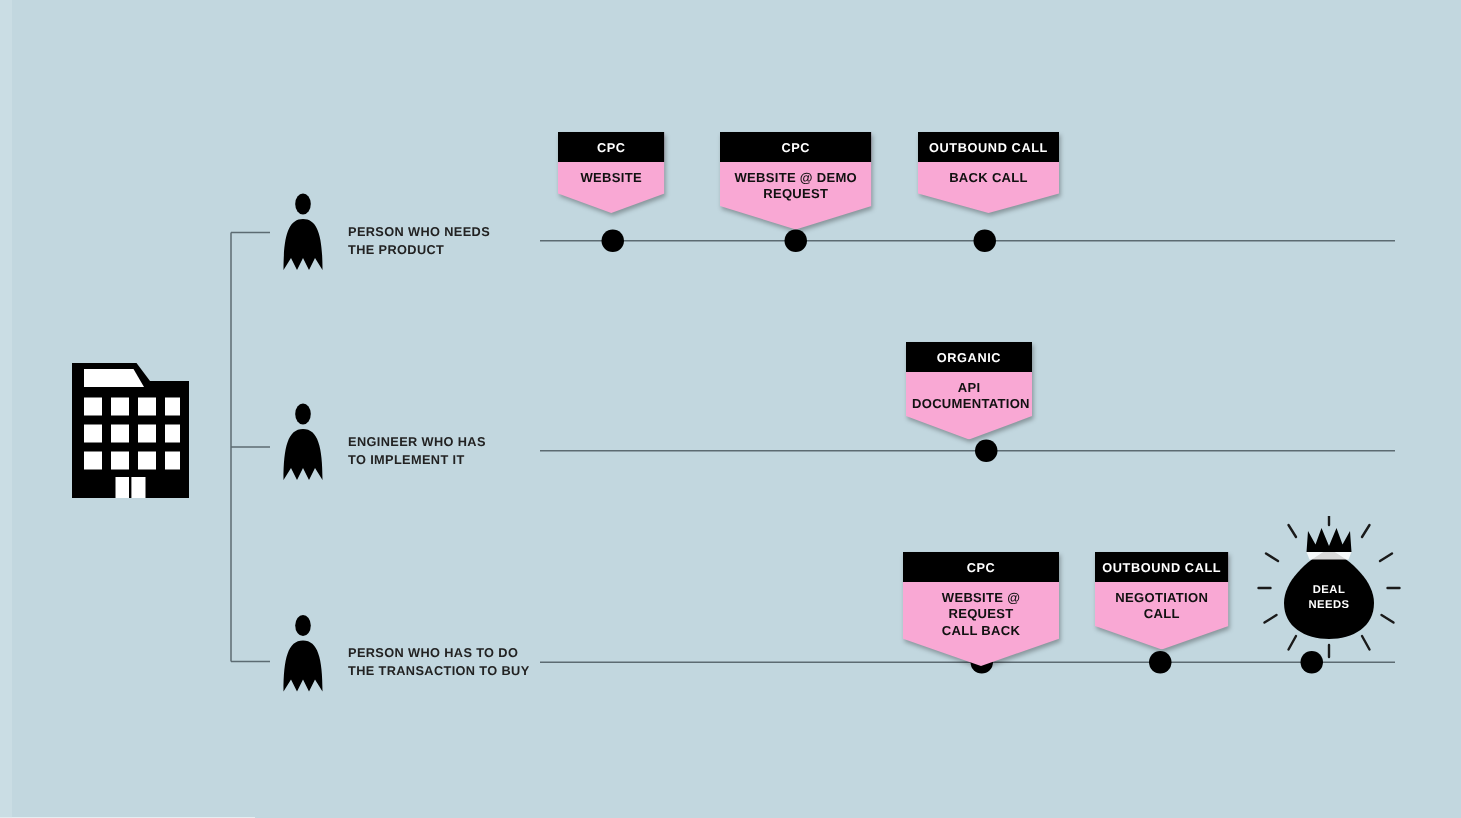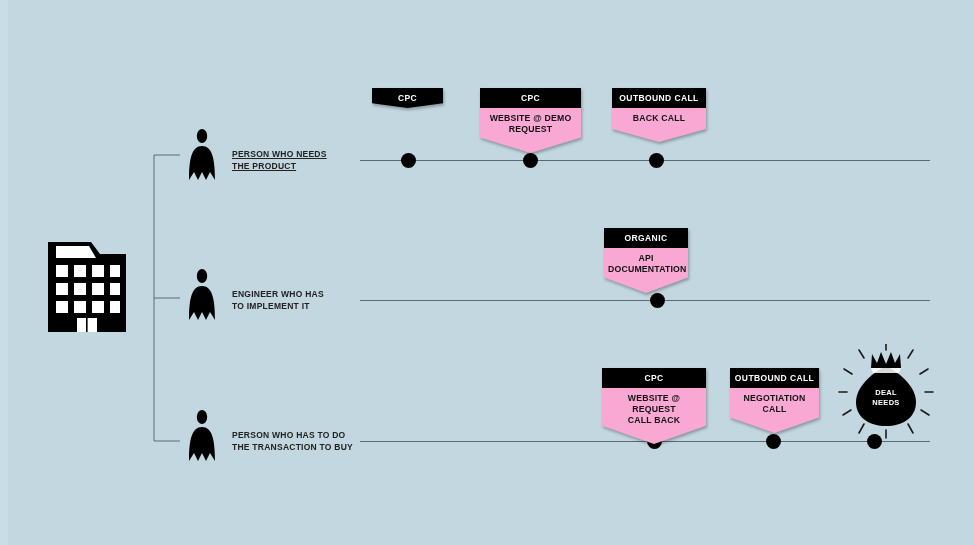--- a/index.html
+++ b/index.html
@@ -182,31 +182,32 @@
 
   <div class="persona-row" style="top:0;">
 
     <div class="persona-icon" style="top:128px;">
       <svg width="32" height="56" viewBox="0 0 32 56" xmlns="http://www.w3.org/2000/svg">
         <ellipse cx="16" cy="8" rx="5.2" ry="7" fill="#000000"></ellipse>
         <path d="M16 18 C26 18 29 30 29 52 L24 44 L20 52 L16 44 L12 52 L8 44 L3 52 C3 30 6 18 16 18 Z" fill="#000000"></path>
       </svg>
     </div>
 
-    <div class="persona-label" style="top:148px;text-decoration:underline;">PERSON WHO NEEDS
+    <div class="persona-label" style="top:148px;">PERSON WHO NEEDS
 THE PRODUCT</div>
 
     <div class="timeline-line" style="left:360px; top:160px; width:570px;"></div>
     <div class="timeline-dot" style="left:400.5px; top:153px;"></div>
     <div class="timeline-dot" style="left:522.5px; top:153px;"></div>
     <div class="timeline-dot" style="left:648.5px; top:153px;"></div>
 
     <div class="banner" style="left:372px; top:88px; width:71px;">
       <div class="banner-inner">
         <div class="banner-head">CPC</div>
+        <div class="banner-body">WEBSITE</div>
       </div>
     </div>
 
     <div class="banner" style="left:480px; top:88px; width:101px;">
       <div class="banner-inner">
         <div class="banner-head">CPC</div>
         <div class="banner-body">WEBSITE @ DEMO
 REQUEST</div>
       </div>
     </div>

